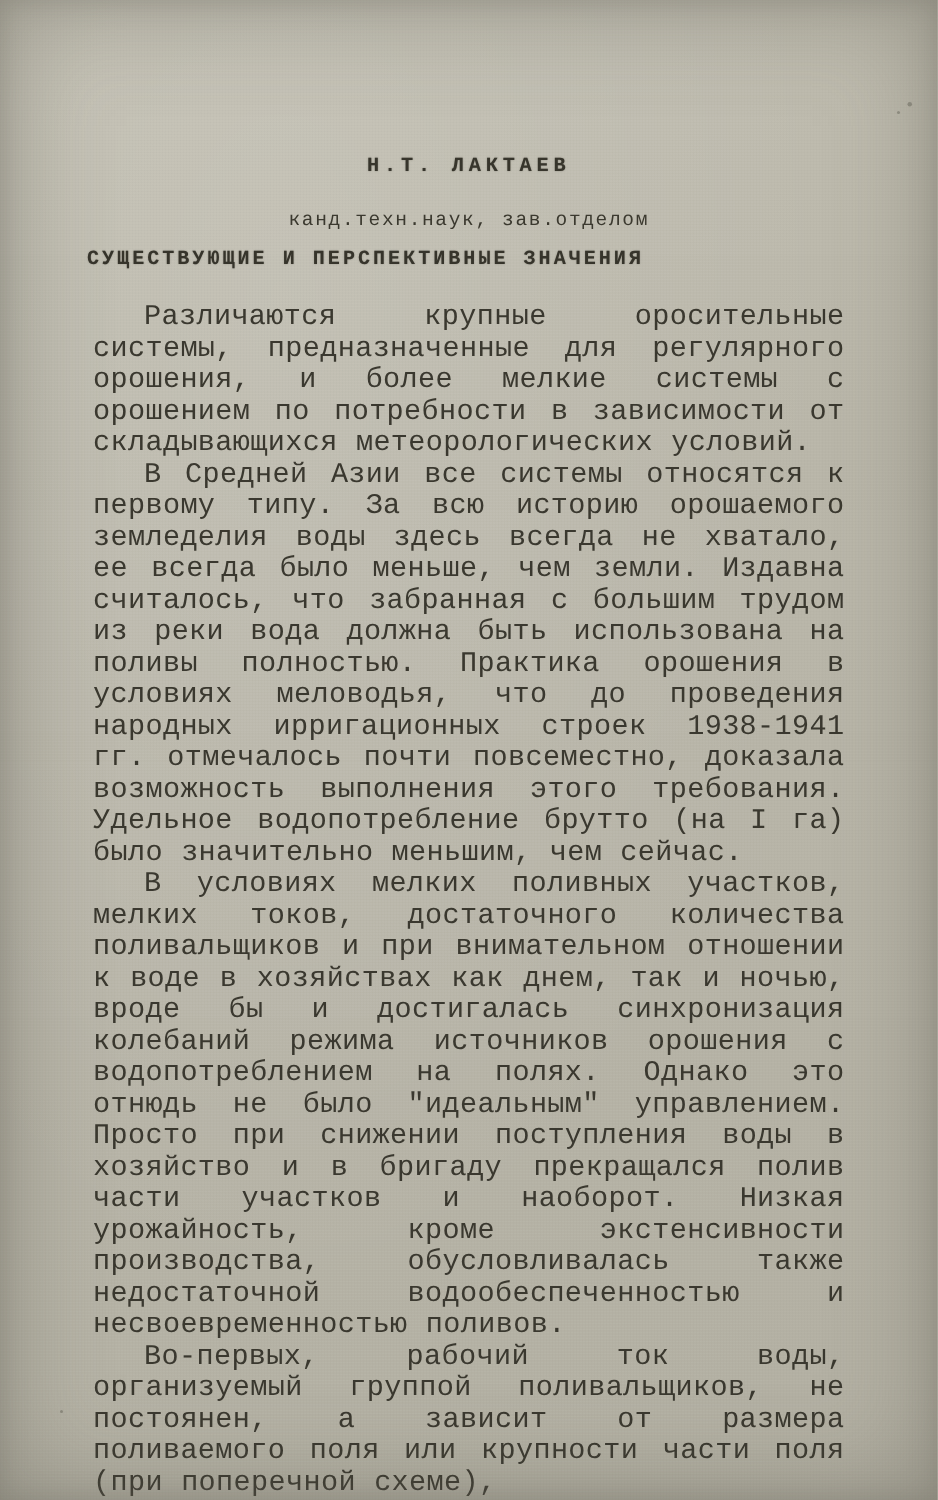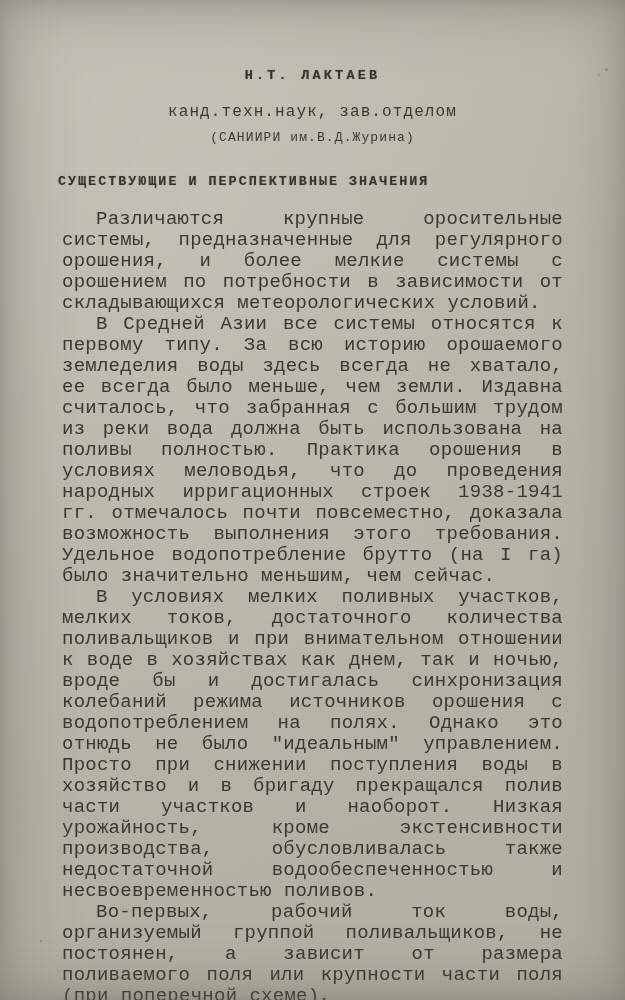--- a/index.html
+++ b/index.html
@@ -36,39 +36,39 @@
     inset: 0;
     pointer-events: none;
     box-shadow: inset 0 0 70px rgba(90,88,78,0.45), inset 0 0 18px rgba(120,118,108,0.35);
   }
   .content {
     position: absolute;
     left: 0;
     top: 0;
     width: 625px;
     height: 1000px;
-    padding: 68px 62px 0 62px;
+    padding: 104px 62px 0 62px;
     box-sizing: border-box;
     color: #3a382f;
     border-radius: 19px;
   }
   .header-block {
     text-align: center;
     letter-spacing: 1.4px;
   }
   .author {
     font-size: 13.5px;
     letter-spacing: 3.2px;
     margin-bottom: 9px;
     font-weight: 700;
     color: #37352c;
     text-shadow: 0 0 1px rgba(60,58,48,0.5);
   }
   .affil1 {
-    font-size: 16px;
+    font-size: 13px;
     letter-spacing: 1.1px;
     margin-bottom: 9px;
     color: #3b392f;
     margin-top: 20px;
   }
   .affil2 {
     font-size: 13px;
     letter-spacing: 1.1px;
     margin-bottom: 26px;
     color: #3b392f;
@@ -111,21 +111,20 @@
 <body>
 
 <div class="page">
   <div class="grain"></div>
 
   <div class="content">
 
     <div class="header-block">
       <div class="author">Н.Т. ЛАКТАЕВ</div>
       <div class="affil1">канд.техн.наук, зав.отделом</div>
-      <div class="affil2">(САНИИРИ им.В.Д.Журина)</div>
     </div>
 
     <div class="title">
       <span class="title-line l1">СУЩЕСТВУЮЩИЕ И ПЕРСПЕКТИВНЫЕ ЗНАЧЕНИЯ</span>
     </div>
 
     <div class="body-text">
       <p>Различаются крупные оросительные системы, предназначенные для регулярного орошения, и более мелкие системы с орошением по потребности в зависимости от складывающихся метеорологических условий.</p>
       <p>В Средней Азии все системы относятся к первому типу. За всю историю орошаемого земледелия воды здесь всегда не хватало, ее всегда было меньше, чем земли. Издавна считалось, что забранная с большим трудом из реки вода должна быть использована на поливы полностью. Практика орошения в условиях меловодья, что до проведения народных ирригационных строек 1938-1941 гг. отмечалось почти повсеместно, доказала возможность выполнения этого требования. Удельное водопотребление брутто (на I га) было значительно меньшим, чем сейчас.</p>
       <p>В условиях мелких поливных участков, мелких токов, достаточного количества поливальщиков и при внимательном отношении к воде в хозяйствах как днем, так и ночью, вроде бы и достигалась синхронизация колебаний режима источников орошения с водопотреблением на полях. Однако это отнюдь не было "идеальным" управлением. Просто при снижении поступления воды в хозяйство и в бригаду прекращался полив части участков и наоборот. Низкая урожайность, кроме экстенсивности производства, обусловливалась также недостаточной водообеспеченностью и несвоевременностью поливов.</p>

